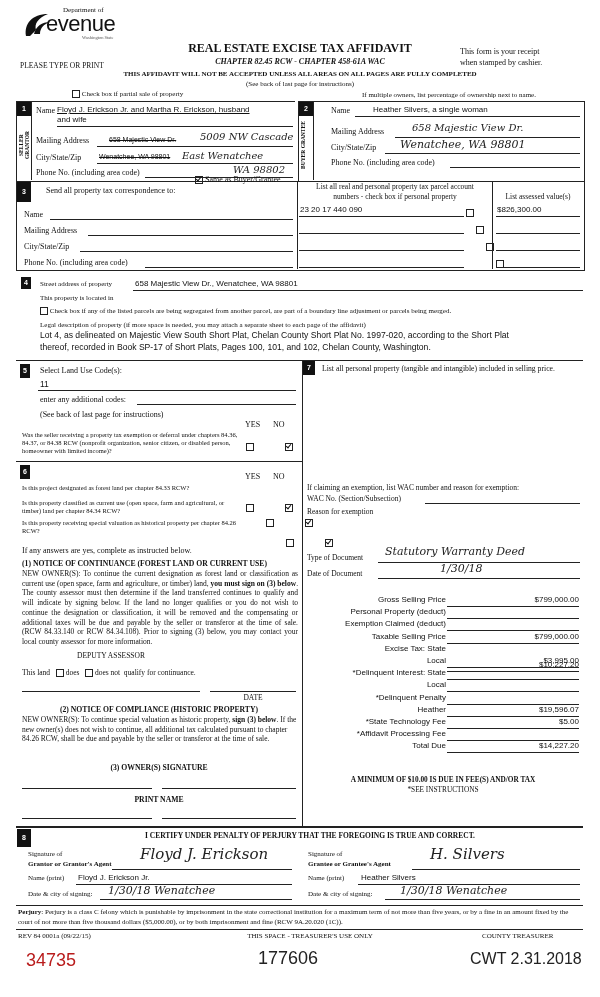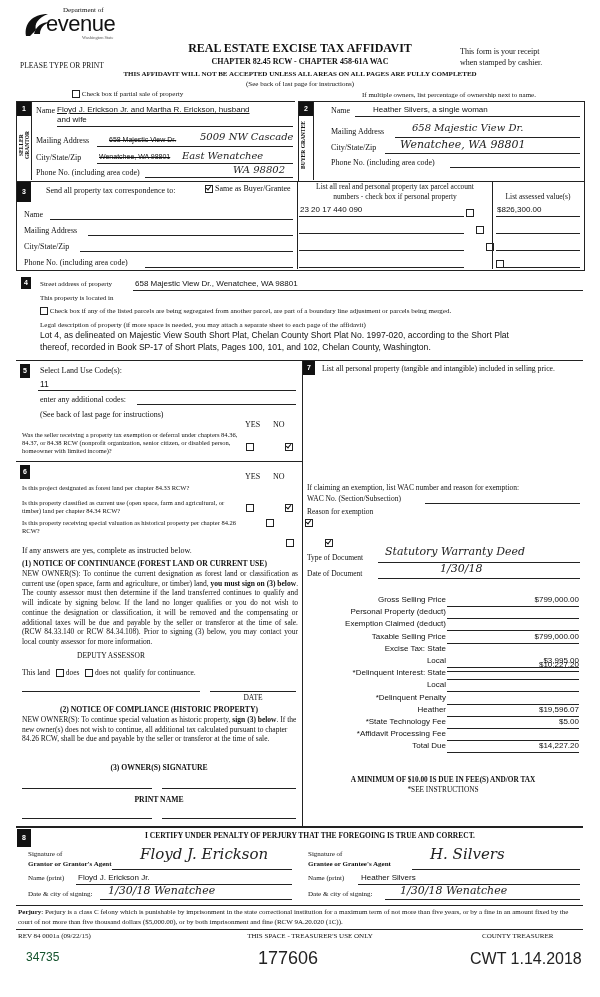--- a/index.html
+++ b/index.html
@@ -33,21 +33,21 @@
   <svg width="30" height="30" style="position:absolute;left:0;top:4px;" viewBox="0 0 30 30">
     <path d="M4 26 C2 14 10 4 26 4 C16 8 12 14 14 20 L8 26 Z" fill="#111"></path>
     <path d="M12 24 C14 16 20 12 28 12 C22 14 18 18 18 24 Z" fill="#111"></path>
   </svg>
   <span class="abs" style="left:41px;top:0;font-size:7px;">Department of</span>
   <span class="abs sans" style="left:24px;top:7px;font-size:22px;line-height:22px;letter-spacing:-0.5px;">evenue</span>
   <span class="abs" style="left:60px;top:29px;font-size:4.5px;color:#555;">Washington State</span>
 </div>
 <div class="abs" style="left:20px;top:61px;font-size:7.5px;">PLEASE TYPE OR PRINT</div>
 <div class="abs b center" style="left:170px;top:41px;width:260px;font-size:12px;">REAL ESTATE EXCISE TAX AFFIDAVIT</div>
-<div class="abs b center" style="left:170px;top:57px;width:260px;font-size:8px;">CHAPTER 82.45 RCW - CHAPTER 458-61A WAC</div>
+<div class="abs b center" style="left:170px;top:57px;width:260px;font-size:8px;font-style:italic;">CHAPTER 82.45 RCW - CHAPTER 458-61A WAC</div>
 <div class="abs" style="left:460px;top:47px;font-size:8px;">This form is your receipt</div>
 <div class="abs" style="left:460px;top:58px;font-size:8px;">when stamped by cashier.</div>
 <div class="abs b center" style="left:0;top:70px;width:600px;font-size:7px;">THIS AFFIDAVIT WILL NOT BE ACCEPTED UNLESS ALL AREAS ON ALL PAGES ARE FULLY COMPLETED</div>
 <div class="abs center" style="left:0;top:80px;width:600px;font-size:7px;">(See back of last page for instructions)</div>
 <div class="abs" style="left:72px;top:90px;font-size:7px;">
   <span class="cb"></span>
   <span>Check box if partial sale of property</span>
 </div>
 <div class="abs" style="left:362px;top:91px;font-size:7px;">If multiple owners, list percentage of ownership next to name.</div>
 
@@ -85,21 +85,21 @@
 <div class="abs" style="left:331px;top:143px;">City/State/Zip</div>
 <div class="abs hand" style="left:400px;top:138px;font-size:11px;">Wenatchee, WA 98801</div>
 <div class="hline" style="left:385px;top:153px;width:195px;"></div>
 <div class="abs" style="left:331px;top:158px;">Phone No. (including area code)</div>
 <div class="hline" style="left:450px;top:167px;width:130px;"></div>
 
 
 <div class="box" style="left:16px;top:181px;width:567px;height:88px;"></div>
 <div class="secnum" style="left:17px;top:182px;height:20px;line-height:20px;">3</div>
 <div class="abs" style="left:46px;top:186px;">Send all property tax correspondence to:</div>
-<div class="abs" style="left:195px;top:184px;margin-left:10px;">
+<div class="abs" style="left:195px;top:175px;">
   <span class="cb checked"></span>
   <span>Same as Buyer/Grantee</span>
 </div>
 <div class="abs" style="left:24px;top:210px;">Name</div>
 <div class="hline" style="left:50px;top:219px;width:243px;"></div>
 <div class="abs" style="left:24px;top:226px;">Mailing Address</div>
 <div class="hline" style="left:88px;top:235px;width:205px;"></div>
 <div class="abs" style="left:24px;top:242px;">City/State/Zip</div>
 <div class="hline" style="left:80px;top:251px;width:213px;"></div>
 <div class="abs" style="left:24px;top:258px;">Phone No. (including area code)</div>
@@ -272,18 +272,18 @@
 <div class="hline" style="left:16px;top:905px;width:567px;"></div>
 
 
 <div class="abs" style="left:18px;top:908px;width:565px;font-size:7px;line-height:9.5px;">
   <span class="b">Perjury</span><span>: Perjury is a class C felony which is punishable by imprisonment in the state correctional institution for a maximum term of not more than five years, or by a fine in an amount fixed by the court of not more than five thousand dollars ($5,000.00), or by both imprisonment and fine (RCW 9A.20.020 (1C)).</span>
 </div>
 <div class="hline" style="left:16px;top:929px;width:567px;"></div>
 <div class="abs" style="left:18px;top:932px;font-size:7px;">REV 84 0001a (09/22/15)</div>
 <div class="abs center" style="left:200px;top:932px;width:220px;font-size:7px;">THIS SPACE - TREASURER'S USE ONLY</div>
 <div class="abs" style="left:482px;top:932px;font-size:7px;">COUNTY TREASURER</div>
-<div class="abs sans" style="left:26px;top:950px;font-size:12px;color:#14532d;">34735</div>
+<div class="abs sans" style="left:26px;top:950px;font-size:18px;color:#b91c1c;">34735</div>
 <div class="abs sans" style="left:258px;top:948px;font-size:18px;color:#222;">177606</div>
-<div class="abs sans" style="left:470px;top:950px;font-size:16px;color:#222;">CWT 1.14.2018</div>
+<div class="abs sans" style="left:470px;top:950px;font-size:16px;color:#222;">CWT 2.31.2018</div>
 
 
 
 
 </body></html>

